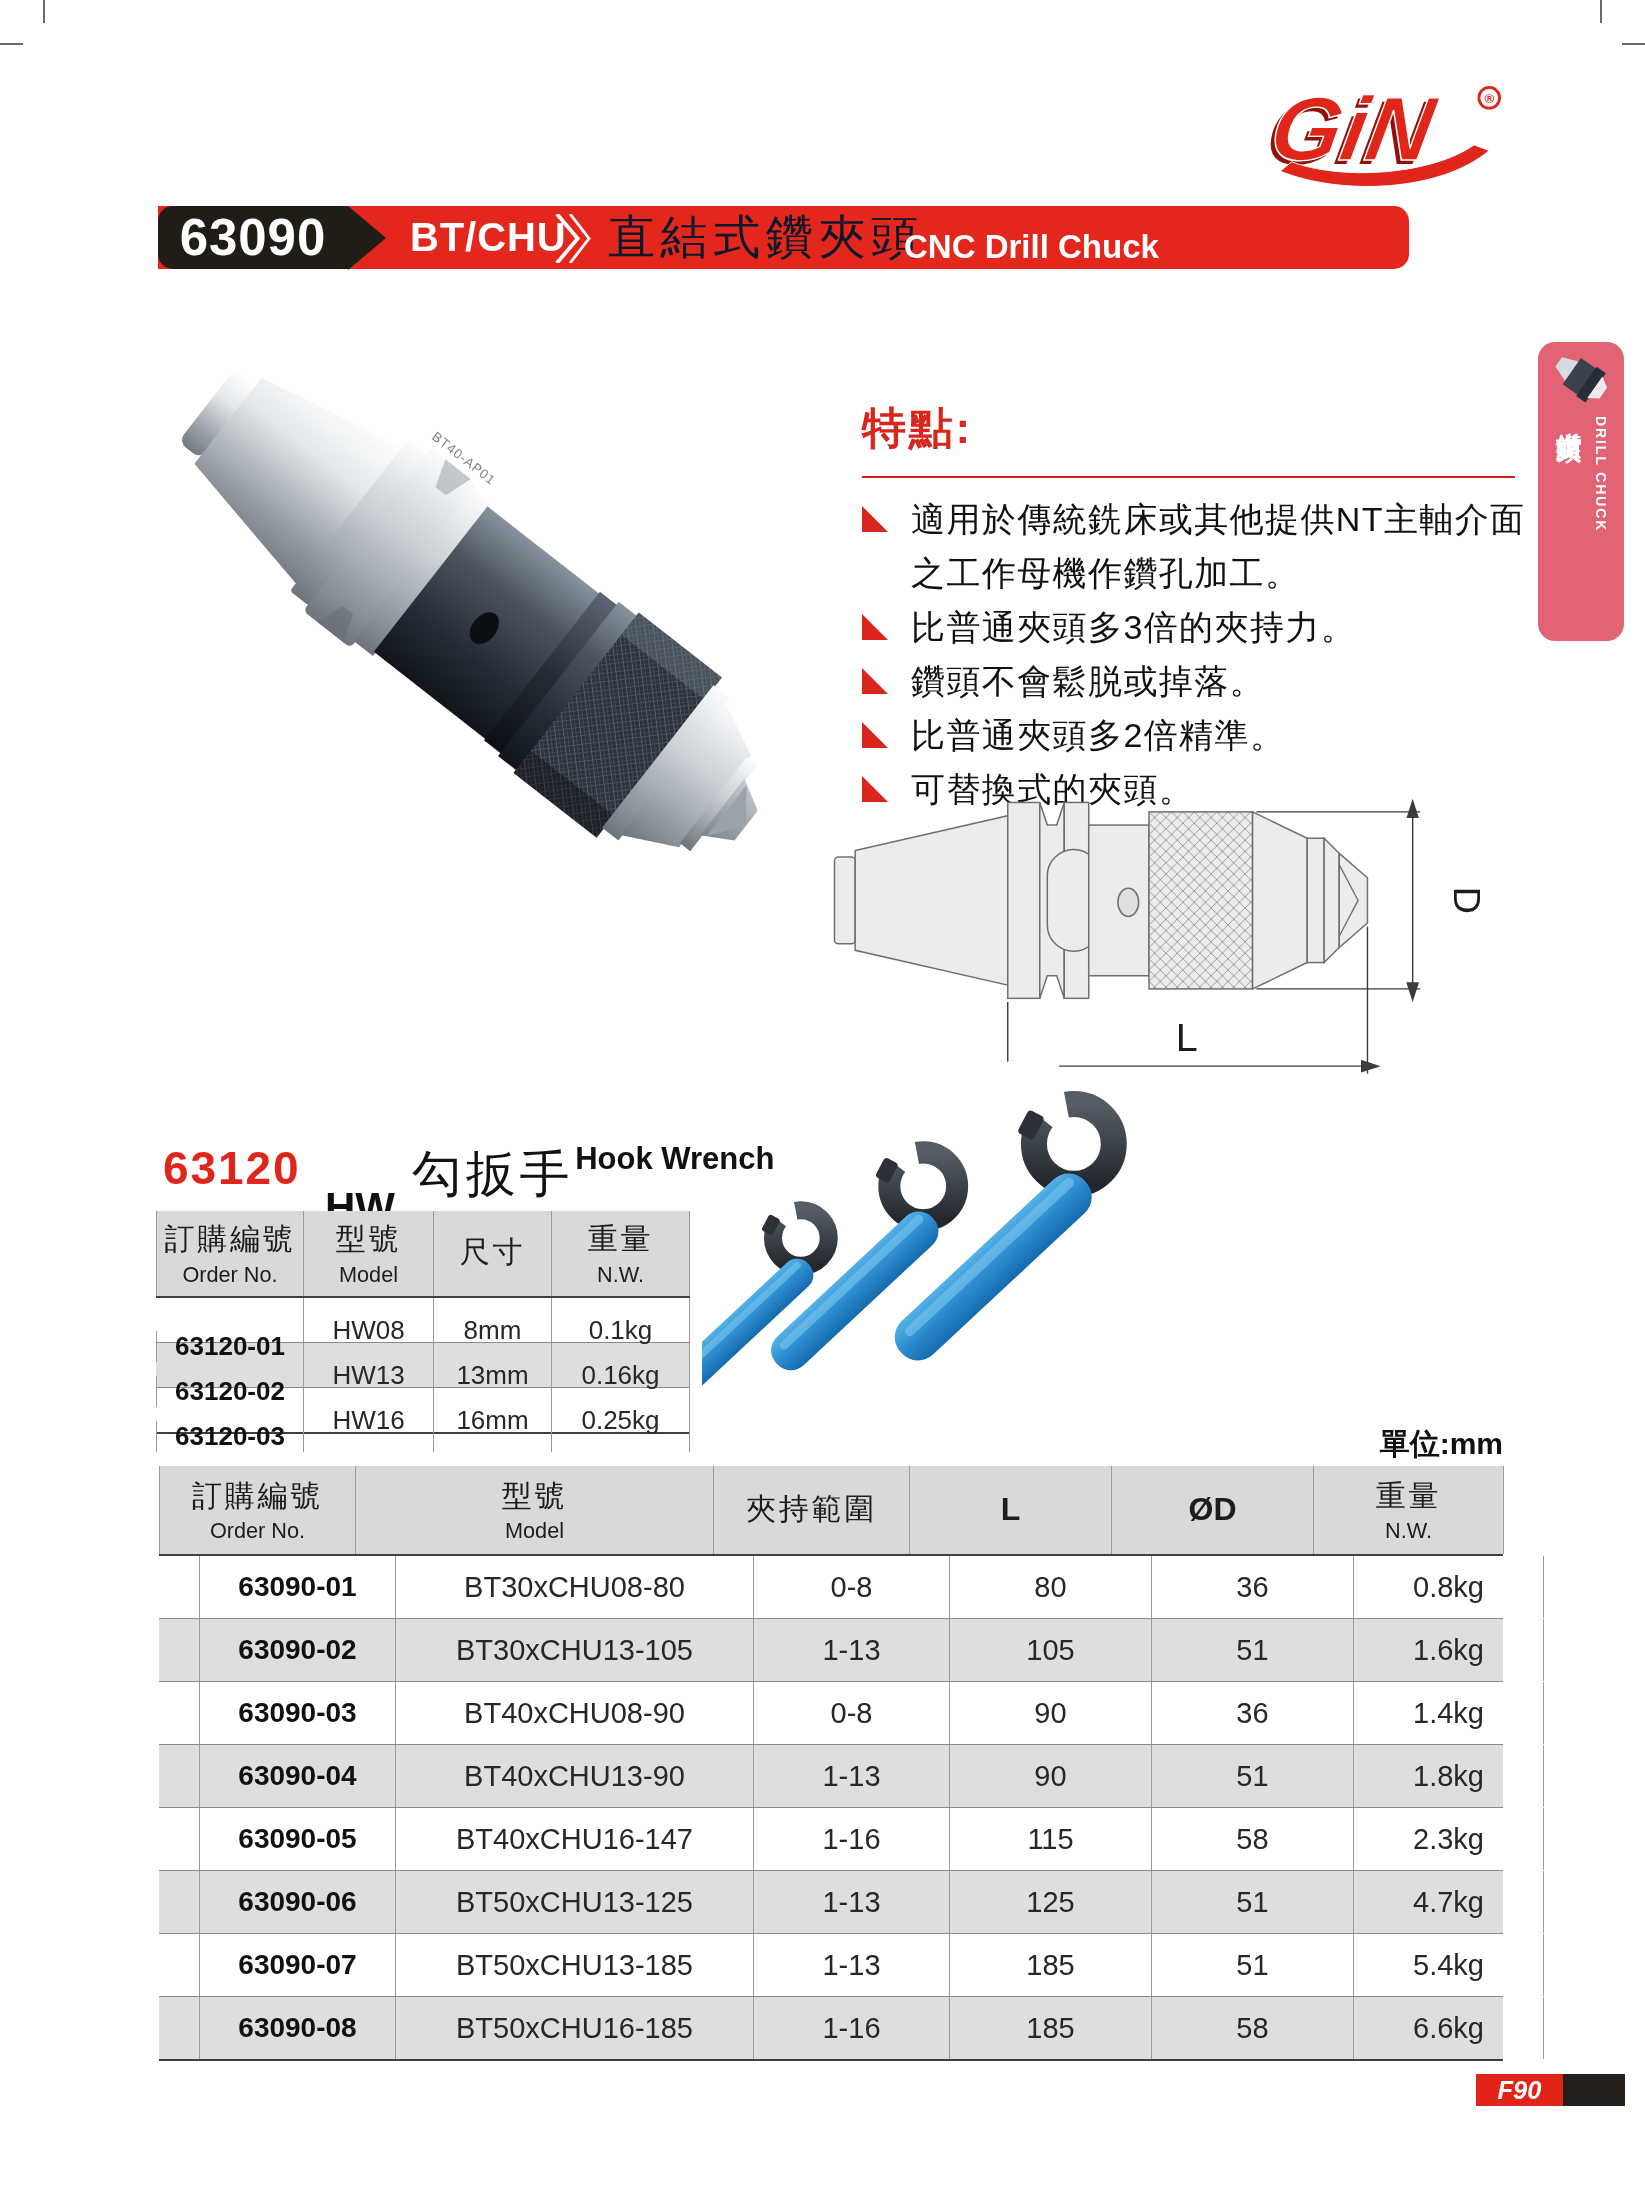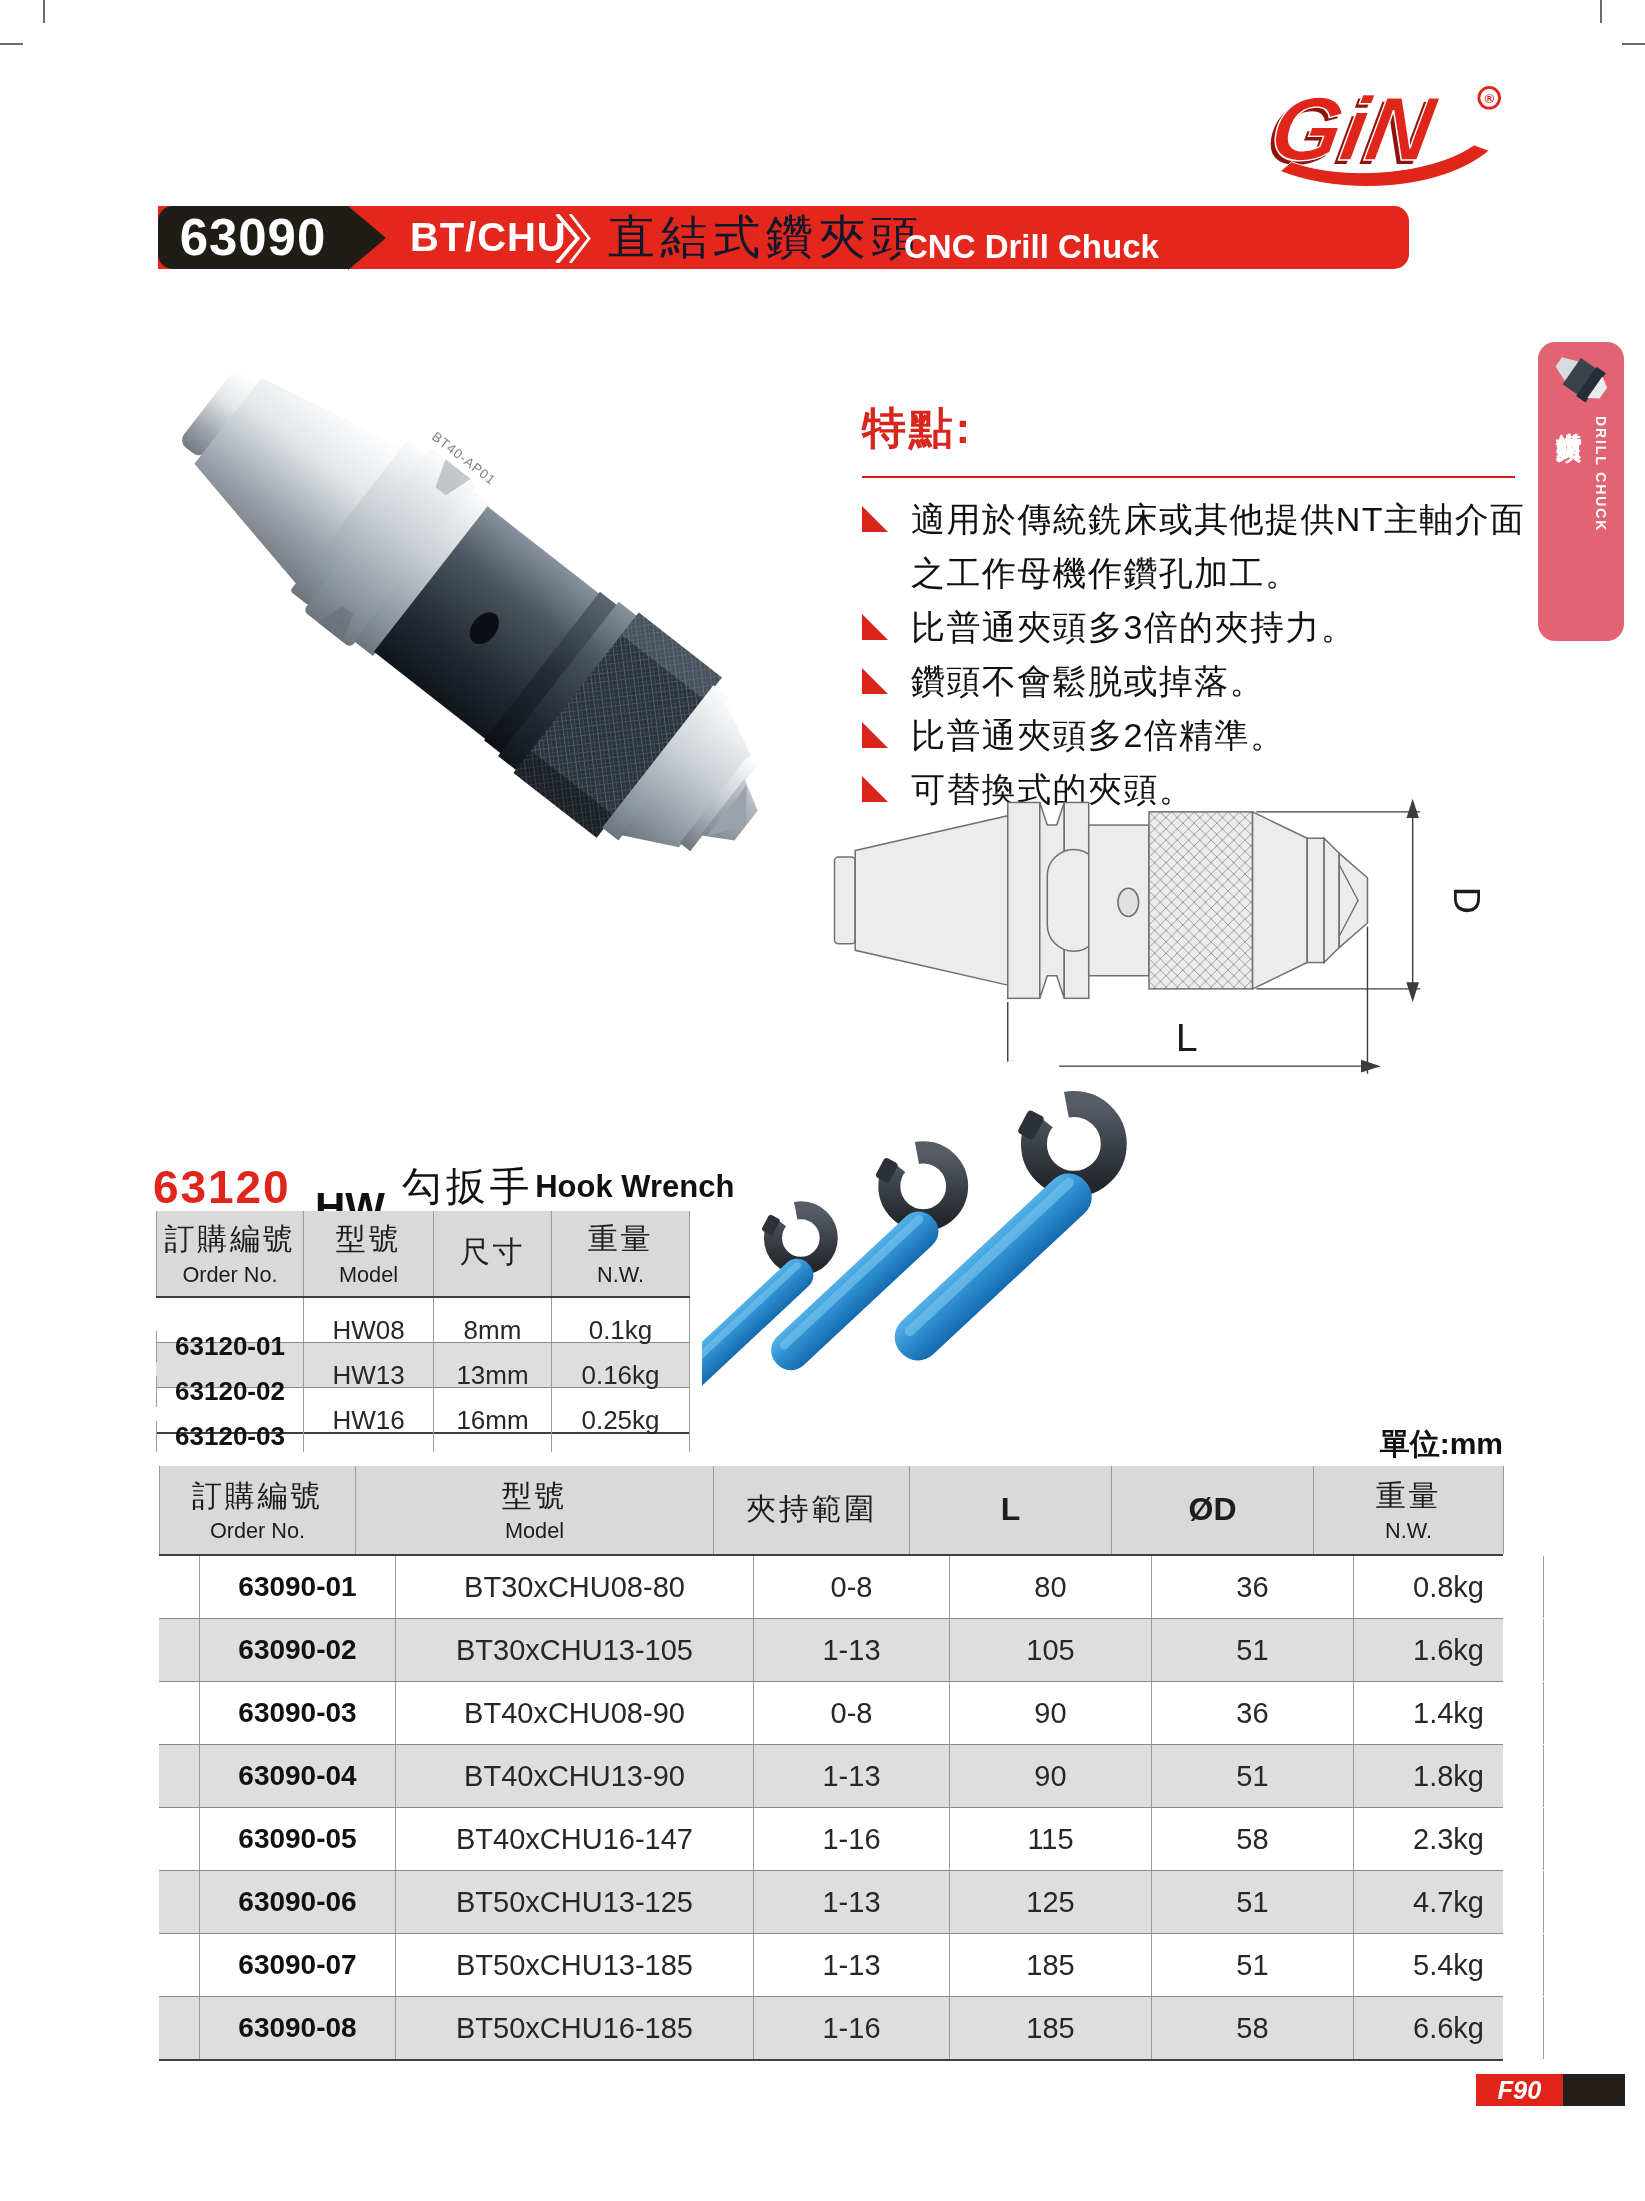--- a/index.html
+++ b/index.html
@@ -29,24 +29,24 @@
   .ven{writing-mode:vertical-rl;color:#fff;font-size:14px;letter-spacing:1.9px;font-weight:bold;margin-top:3.8px;}
 
   
   .feat-title{position:absolute;left:862px;top:399px;color:#d9251c;font-size:44px;font-weight:bold;letter-spacing:2.8px;}
   .feat-line{position:absolute;left:862px;top:476px;width:653px;height:1.9px;background:#cf2017;}
   .feat-list{position:absolute;left:862px;top:492px;width:674px;}
   .feat-item{position:relative;padding-left:49px;font-size:34px;line-height:54px;letter-spacing:1.4px;color:#111;}
   .tri{position:absolute;left:0;top:14px;width:26px;height:26px;background:#d9251c;clip-path:polygon(0 0,100% 100%,0 100%);}
 
   
-  .hook-title{position:absolute;left:153px;top:1141px;display:flex;align-items:center;}
+  .hook-title{position:absolute;left:163px;top:1141px;display:flex;align-items:flex-start;}
   .ht-code{color:#e0251b;font-size:46px;font-weight:bold;letter-spacing:1.9px;}
   .ht-model{color:#111;font-size:42px;font-weight:bold;margin-left:24.5px;margin-top:43px;}
-  .ht-zh{color:#111;font-size:40px;letter-spacing:3.8px;margin-left:17px;}
+  .ht-zh{color:#111;font-size:50px;letter-spacing:3.8px;margin-left:17px;}
   .ht-en{color:#111;font-size:31px;font-weight:bold;margin-left:1.9px;}
 
   
   .grid-table{position:absolute;border-bottom:2.8px solid #3f3f3f;}
   .t-row{display:grid;}
   .t-cell{display:flex;flex-direction:column;align-items:center;justify-content:center;border-left:0.9px solid #9b9b9b;}
   .t-cell:last-child{border-right:0.9px solid #9b9b9b;}
   .t-head{background:#d9d9d9;border-bottom:2.8px solid #3f3f3f;}
   .t-body .t-row{border-bottom:1.9px solid #8b8b8b;}
   .t-body .t-row:last-child{border-bottom:none;}

